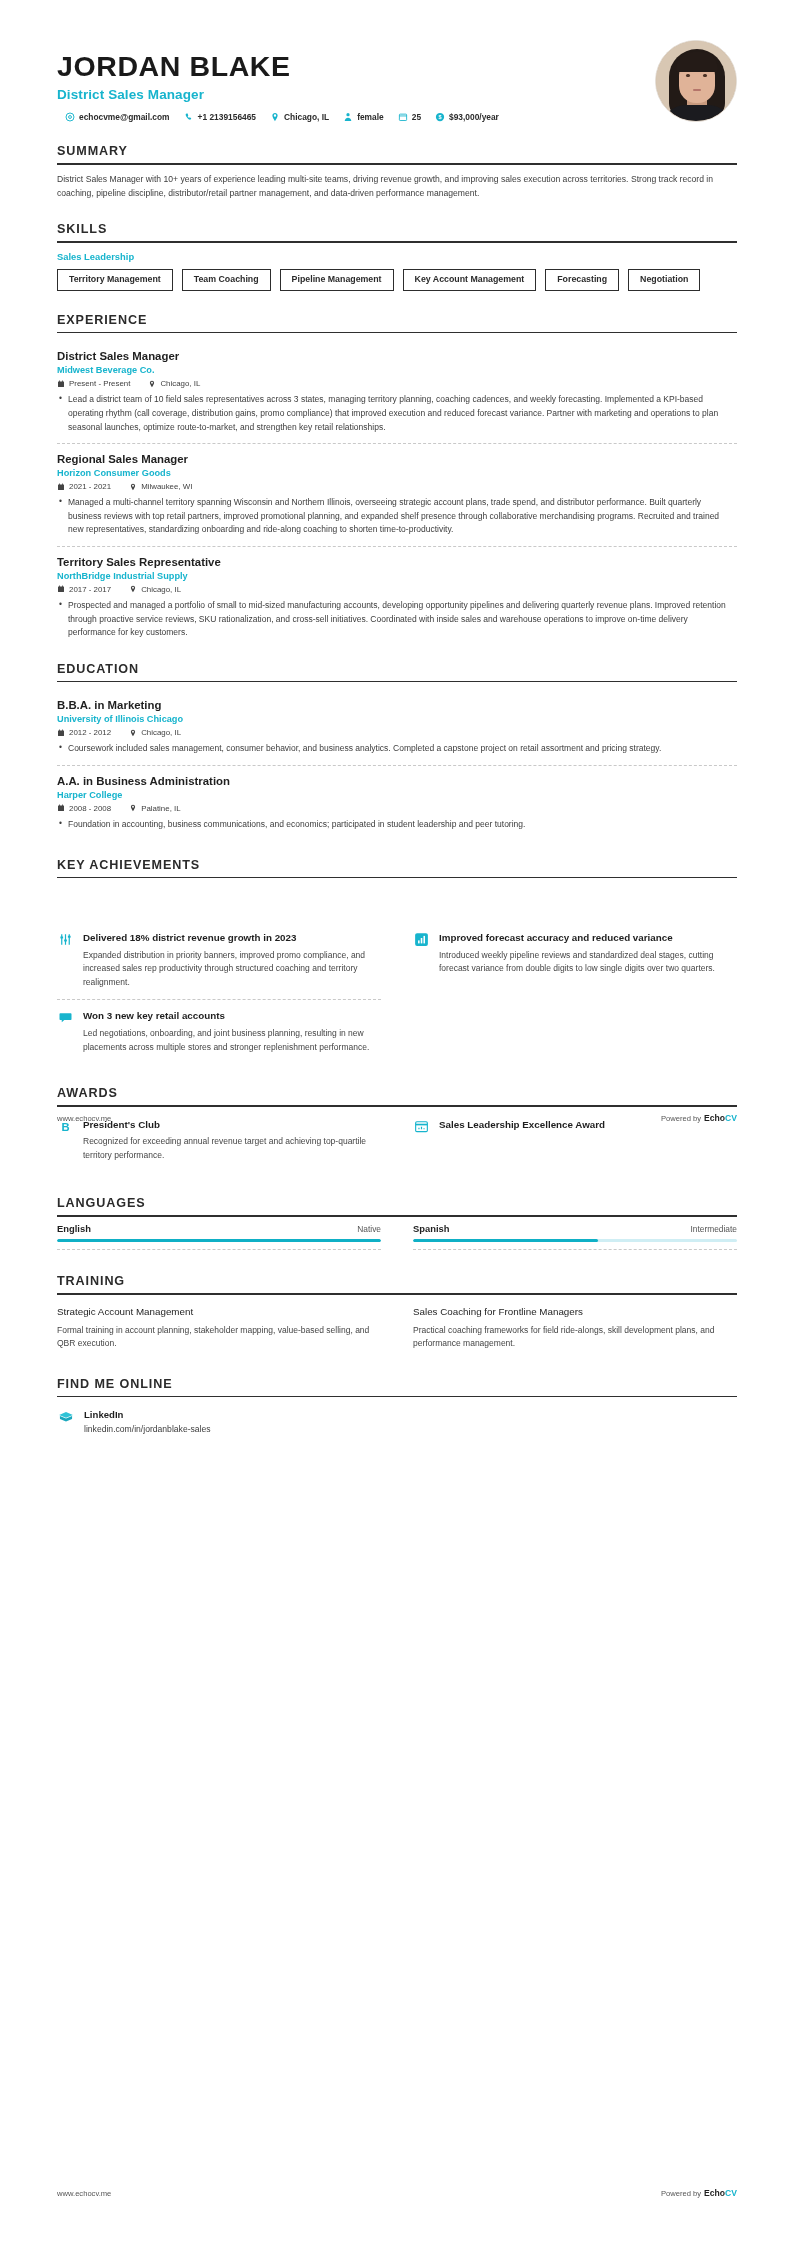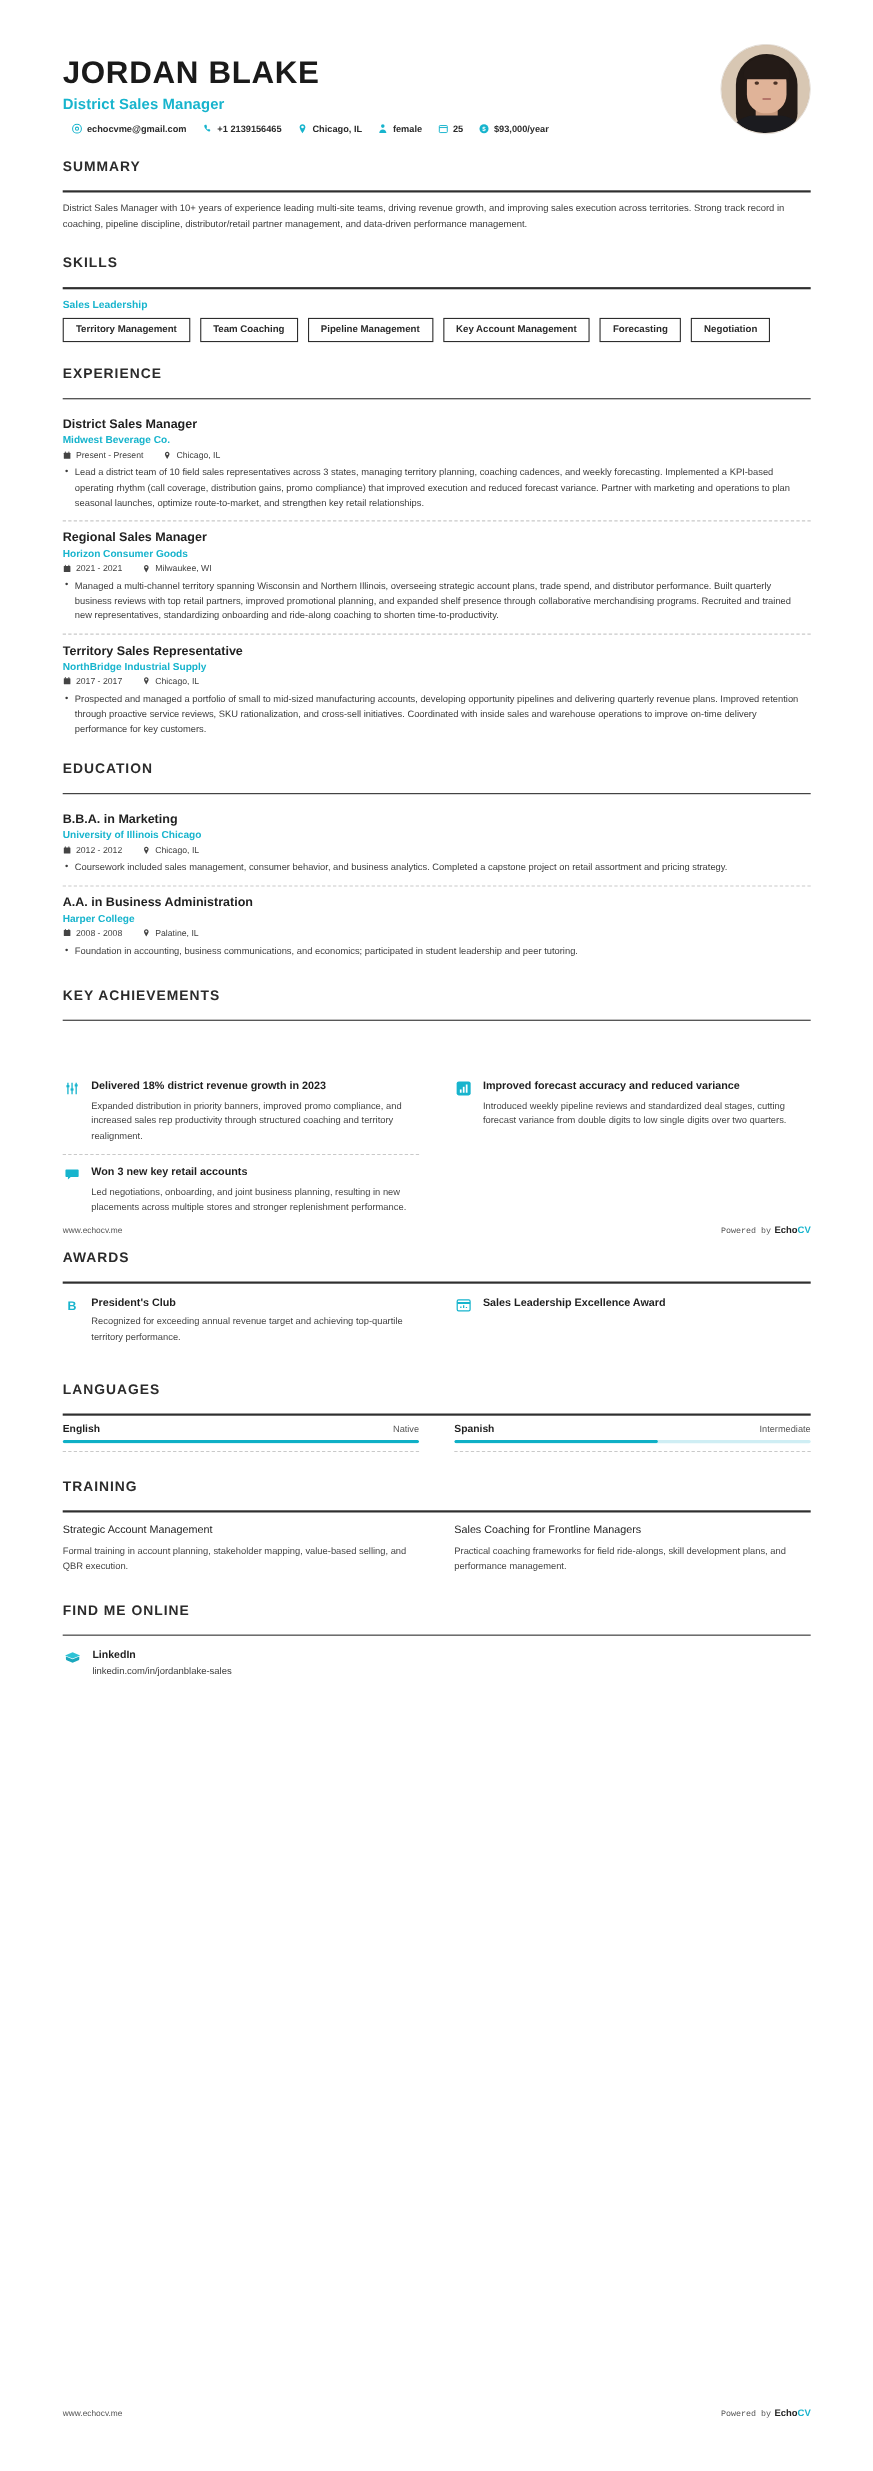--- a/index.html
+++ b/index.html
@@ -114,21 +114,21 @@
     background: #b5756a; border-radius: 2px;
   }
 
   
   .section { margin-top: 22px; }
   .section-title {
     font-size: 12.6px;
     font-weight: bold;
     letter-spacing: 0.9px;
     color: #2b2b2b;
-    padding-bottom: 15px;
+    padding-bottom: 5px;
   }
   .section-rule {
     height: 1.6px;
     background: #2f2f2f;
     width: 100%;
   }
   .section-body { padding-top: 8px; }
 
   .summary-text {
     font-size: 8.6px;
@@ -292,21 +292,21 @@
   
   .pagebar {
     display: flex;
     align-items: center;
     justify-content: space-between;
     font-size: 7.6px;
     color: #555;
     padding: 0 57px;
   }
   .pagebar .brand { display: flex; align-items: baseline; gap: 3px; }
-  .pagebar .brand .pw { color: #555; font-family: Liberation Mono, monospace; }
+  .pagebar .brand .pw { color: #555; }
   .pagebar .brand .echo { font-weight: bold; color: #1f1f1f; font-size: 8.6px; }
   .pagebar .brand .echo .cv { color: #17b4cd; }
 
   .footer-mid { position: absolute; left: 0; right: 0; top: 1113px; }
   .footer-bottom { position: absolute; left: 0; right: 0; top: 2188px; }
 </style>
 </head>
 <body>
 
 <div class="page">

